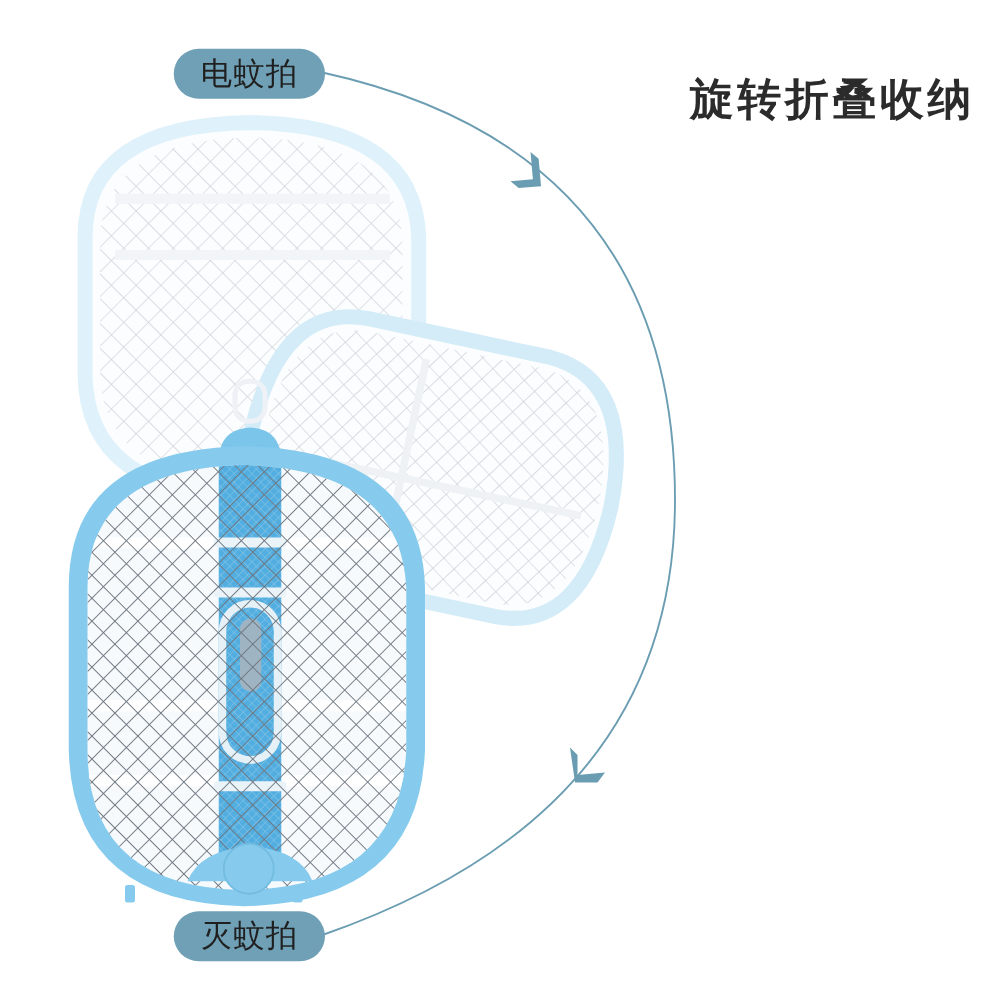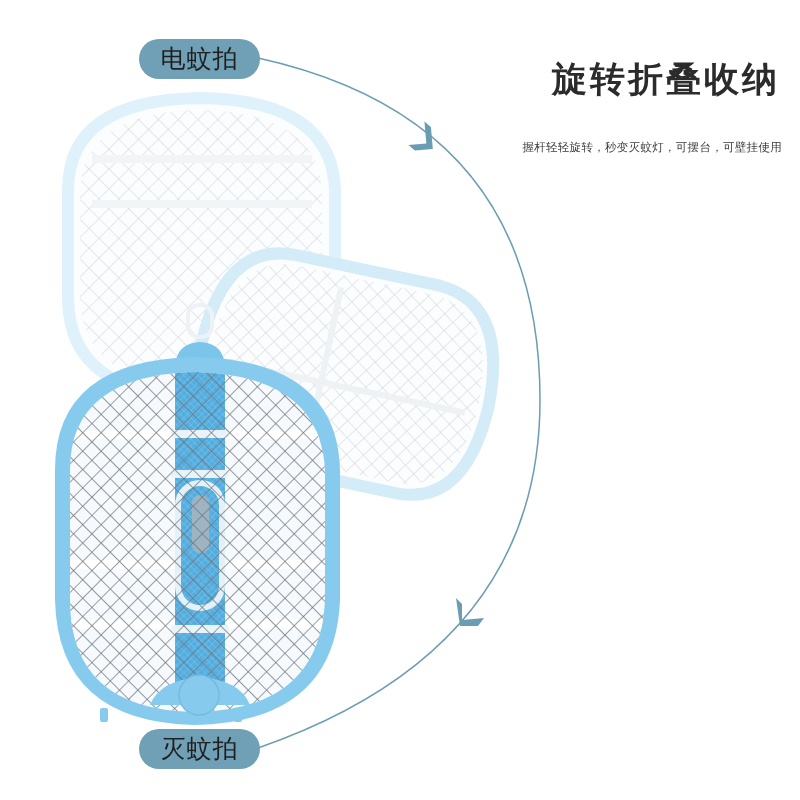--- a/index.html
+++ b/index.html
@@ -122,14 +122,13 @@
       <polygon points="426,122 432,128 432,150 414,150 408,144 426,144" fill="#6b9db2" transform="rotate(-5 420 140)"></polygon>
 
       <polygon points="456,598 462,604 462,620 484,618 478,626 460,626" fill="#6b9db2"></polygon>
     </g>
   </svg>
 
   <div class="pill pill-bottom">灭蚊拍</div>
   <div class="pill pill-top">电蚊拍</div>
 
   <div class="headline headline-1">旋转折叠收纳</div>
-  <div class="subline">握杆轻轻旋转，秒变灭蚊灯，可摆台，可壁挂使用</div>
 </div>
 
 </body></html>

